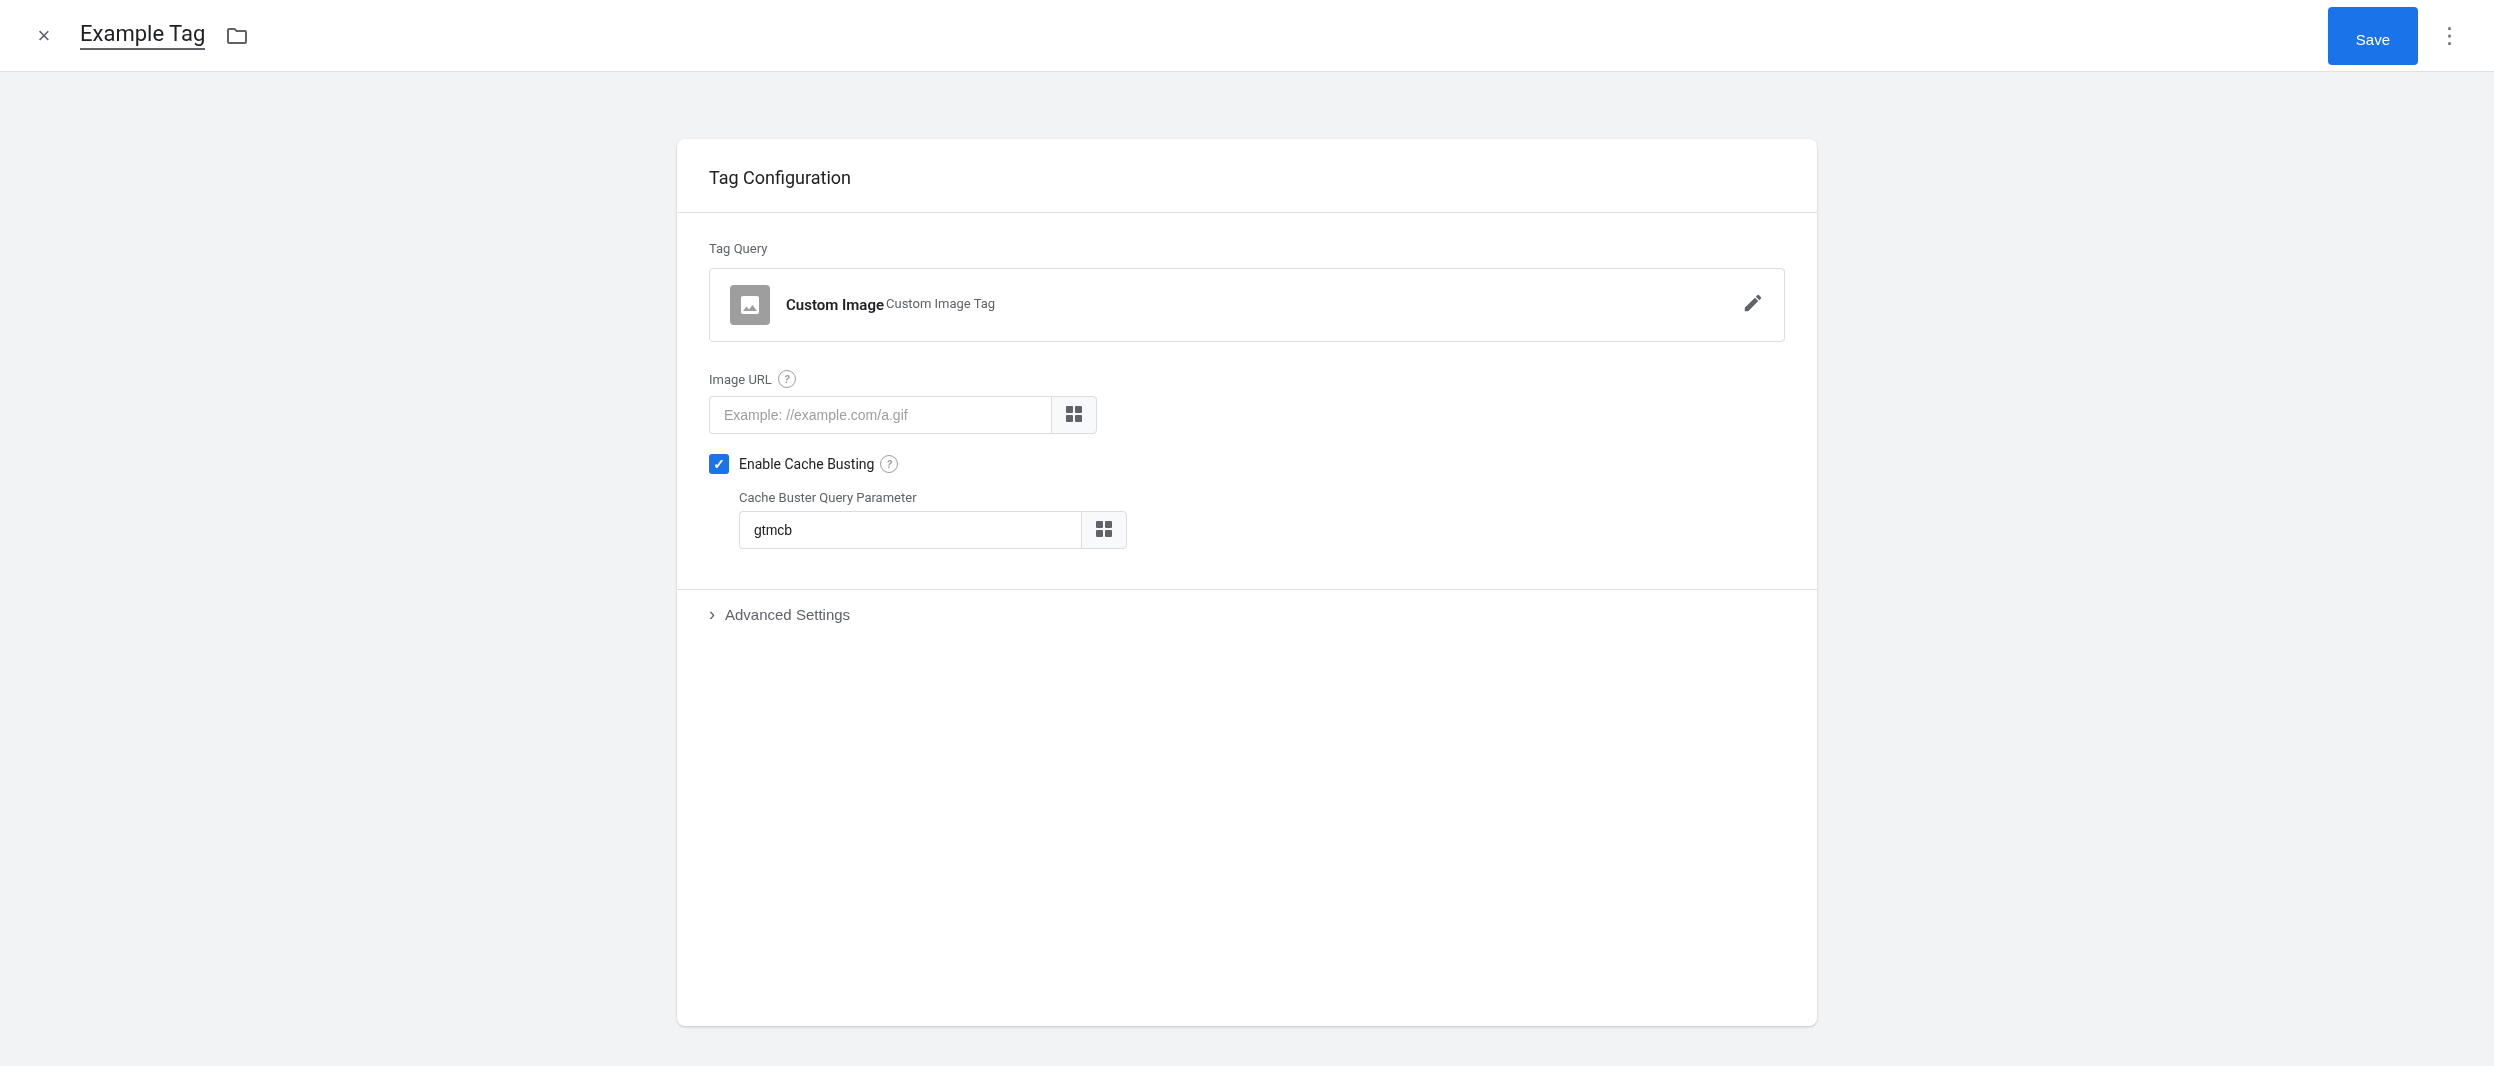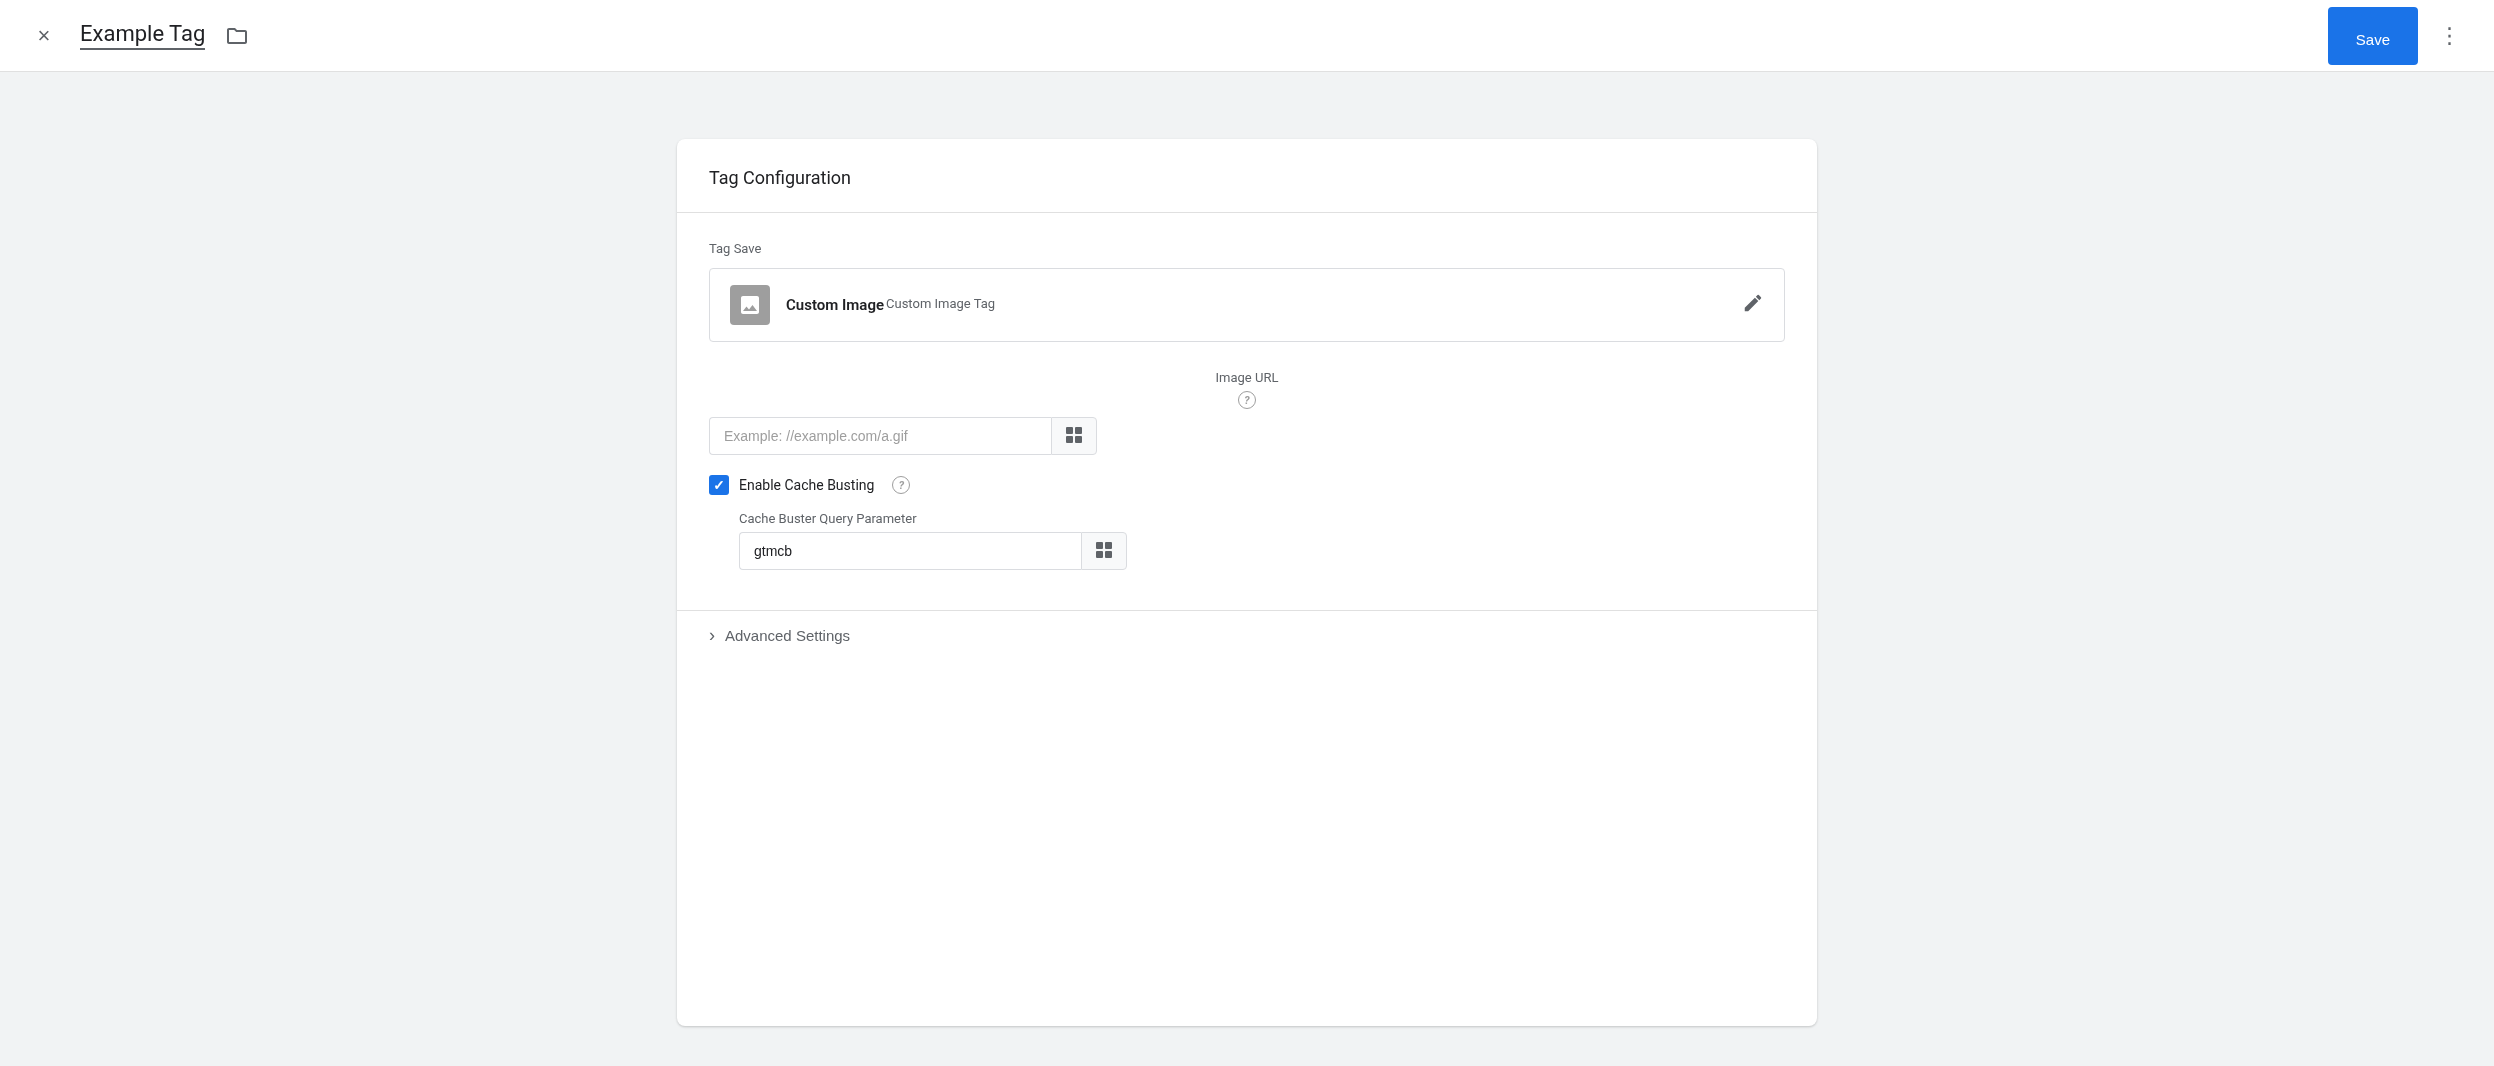--- a/index.html
+++ b/index.html
@@ -201,21 +201,20 @@
       margin-bottom: 20px;
     }
 
     .field-label {
       font-size: 13px;
       color: #5f6368;
       margin-bottom: 8px;
       display: flex;
       align-items: center;
       gap: 6px;
-      flex-direction: column;
     }
 
     .help-icon {
       width: 18px;
       height: 18px;
       border-radius: 50%;
       border: 1.5px solid #9e9e9e;
       display: inline-flex;
       align-items: center;
       justify-content: center;
@@ -286,21 +285,21 @@
       color: white;
       font-size: 14px;
       font-weight: bold;
     }
 
     .checkbox-label {
       font-size: 14px;
       color: #202124;
       display: flex;
       align-items: center;
-      gap: 18px;
+      gap: 6px;
     }
 
     .sub-field {
       margin-left: 30px;
       margin-bottom: 12px;
     }
 
     .sub-label {
       font-size: 13px;
       color: #5f6368;
@@ -362,21 +361,21 @@
 
     <div class="card-header">
       <h2 class="card-title">Tag Configuration</h2>
     </div>
 
     <div class="divider"></div>
 
     <div class="card-body">
 
       <div class="field-section">
-        <div class="section-label">Tag Save</div>
+        <div class="section-label">Tag Query</div>
 
         <div class="tag-type-box">
           <div class="tag-type-left">
             <div class="tag-icon">
               <svg width="24" height="24" viewBox="0 0 24 24" fill="white">
                 <path d="M21 19V5c0-1.1-.9-2-2-2H5c-1.1 0-2 .9-2 2v14c0 1.1.9 2 2 2h14c1.1 0 2-.9 2-2zM8.5 13.5l2.5 3.01L14.5 12l4.5 6H5l3.5-4.5z"></path>
               </svg>
             </div>
             <div class="tag-type-info">
               <span class="tag-type-name">Custom Image</span>

